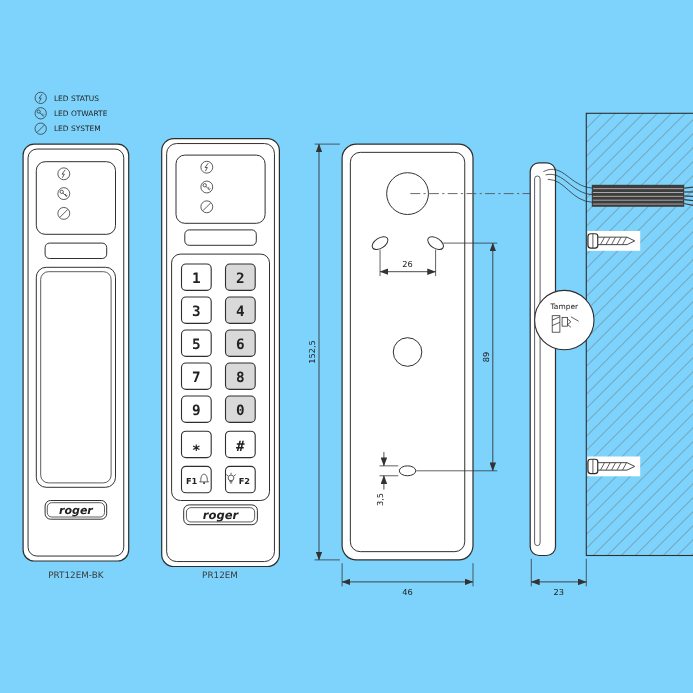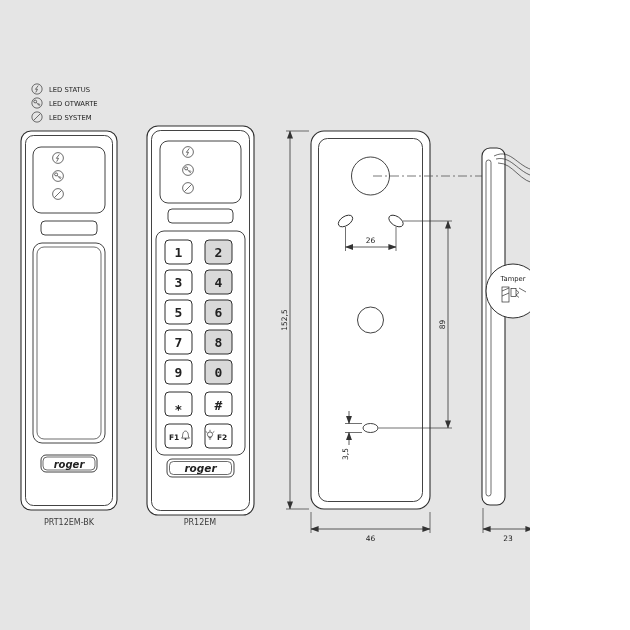--- a/index.html
+++ b/index.html
@@ -1,16 +1,16 @@
 <!DOCTYPE html>
 <html><head>
 <meta charset="utf-8">
 <style>
   html,body{margin:0;padding:0;background:#fff;}
-  #canvas{position:relative;width:530px;height:630px;background:#e5e5e5;overflow:hidden;font-family:"DejaVu Sans",sans-serif;}
+  #canvas{position:relative;width:630px;height:630px;background:#7dd3fc;overflow:hidden;font-family:"DejaVu Sans",sans-serif;}
   svg text{font-family:"DejaVu Sans",sans-serif;fill:#222;}
   .ln{stroke:#2e2e2e;stroke-width:1.1;fill:#fff;}
   .ln2{stroke:#2e2e2e;stroke-width:0.9;fill:none;}
   .thin{stroke:#2e2e2e;stroke-width:0.7;fill:none;}
   .dim{stroke:#333;stroke-width:0.8;fill:none;}
   .ext{stroke:#333;stroke-width:0.7;fill:none;}
   .cl{stroke:#555;stroke-width:0.8;fill:none;stroke-dasharray:9 3 2 3;}
   .dimtxt{font-size:7.5px;fill:#222;}
   .legtxt{font-size:6.8px;fill:#222;}
   .modeltxt{font-size:8px;fill:#3c3c3c;}

